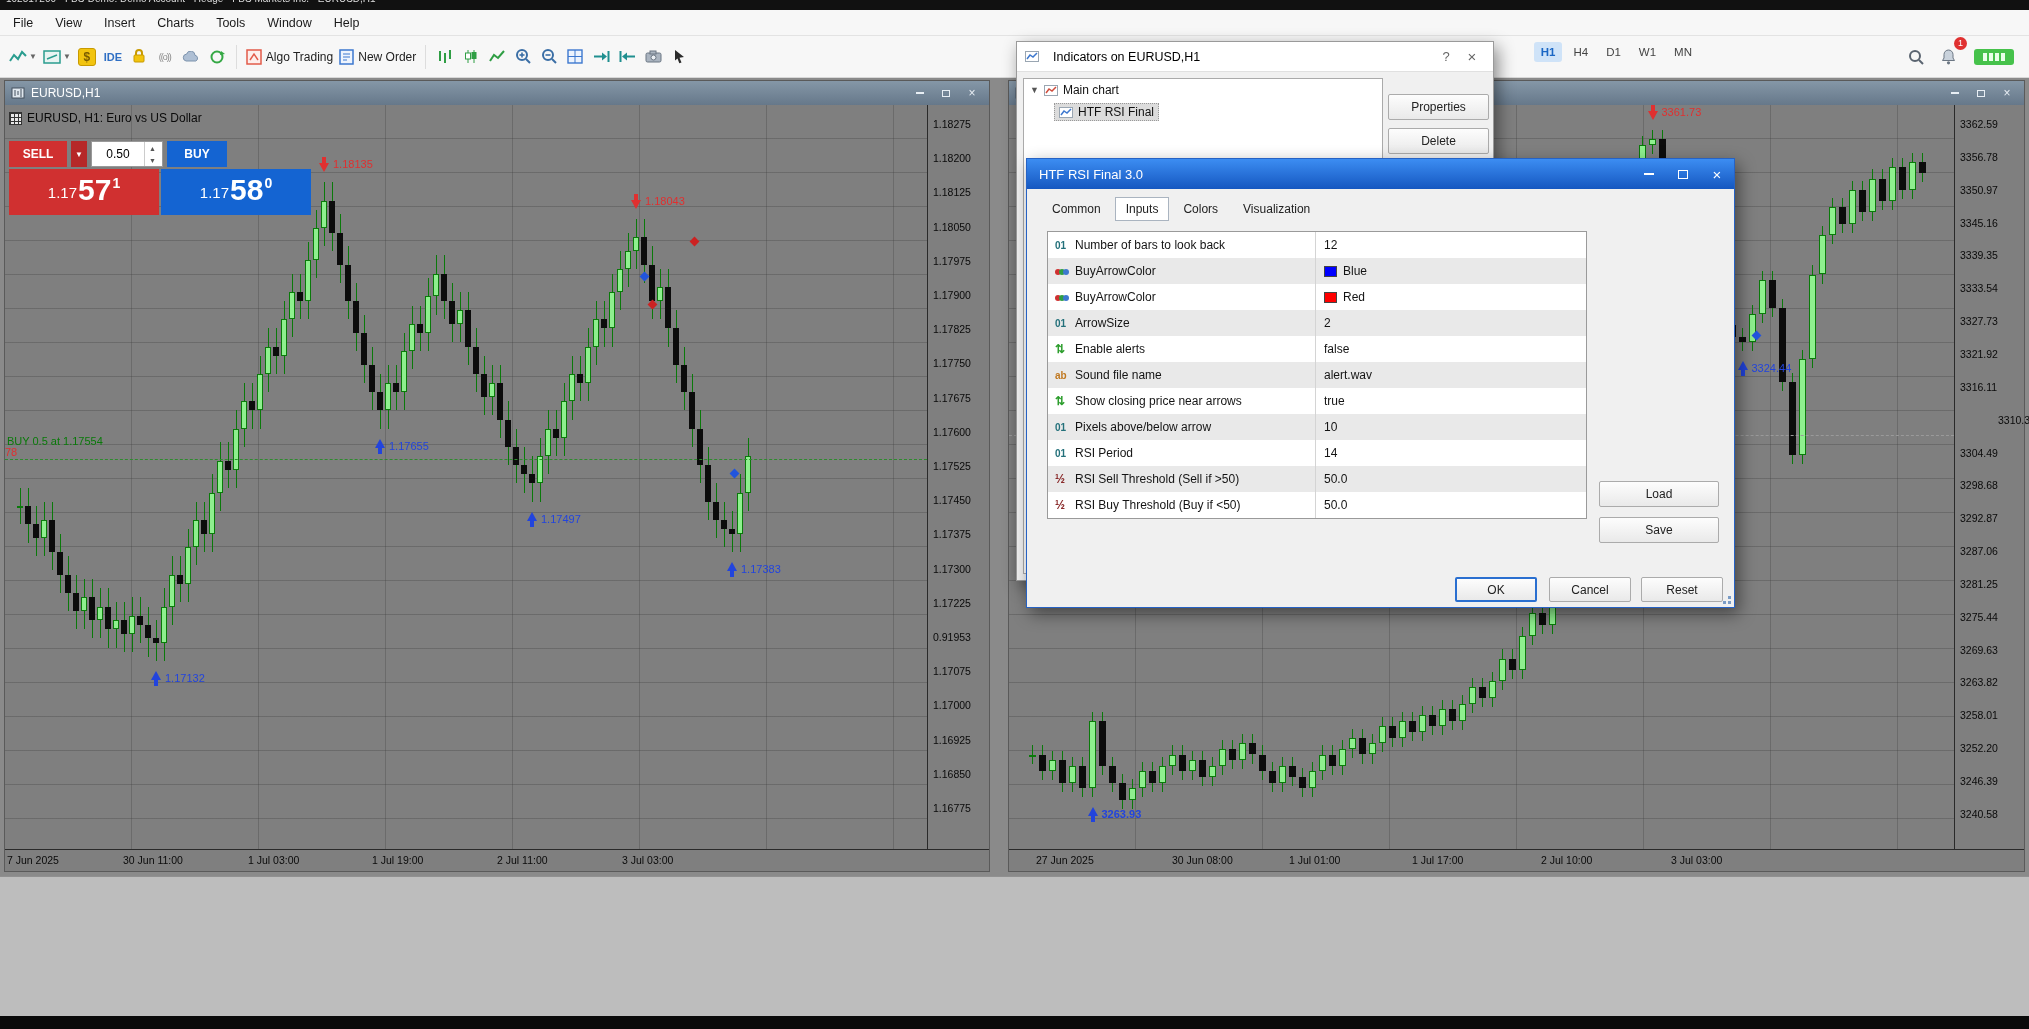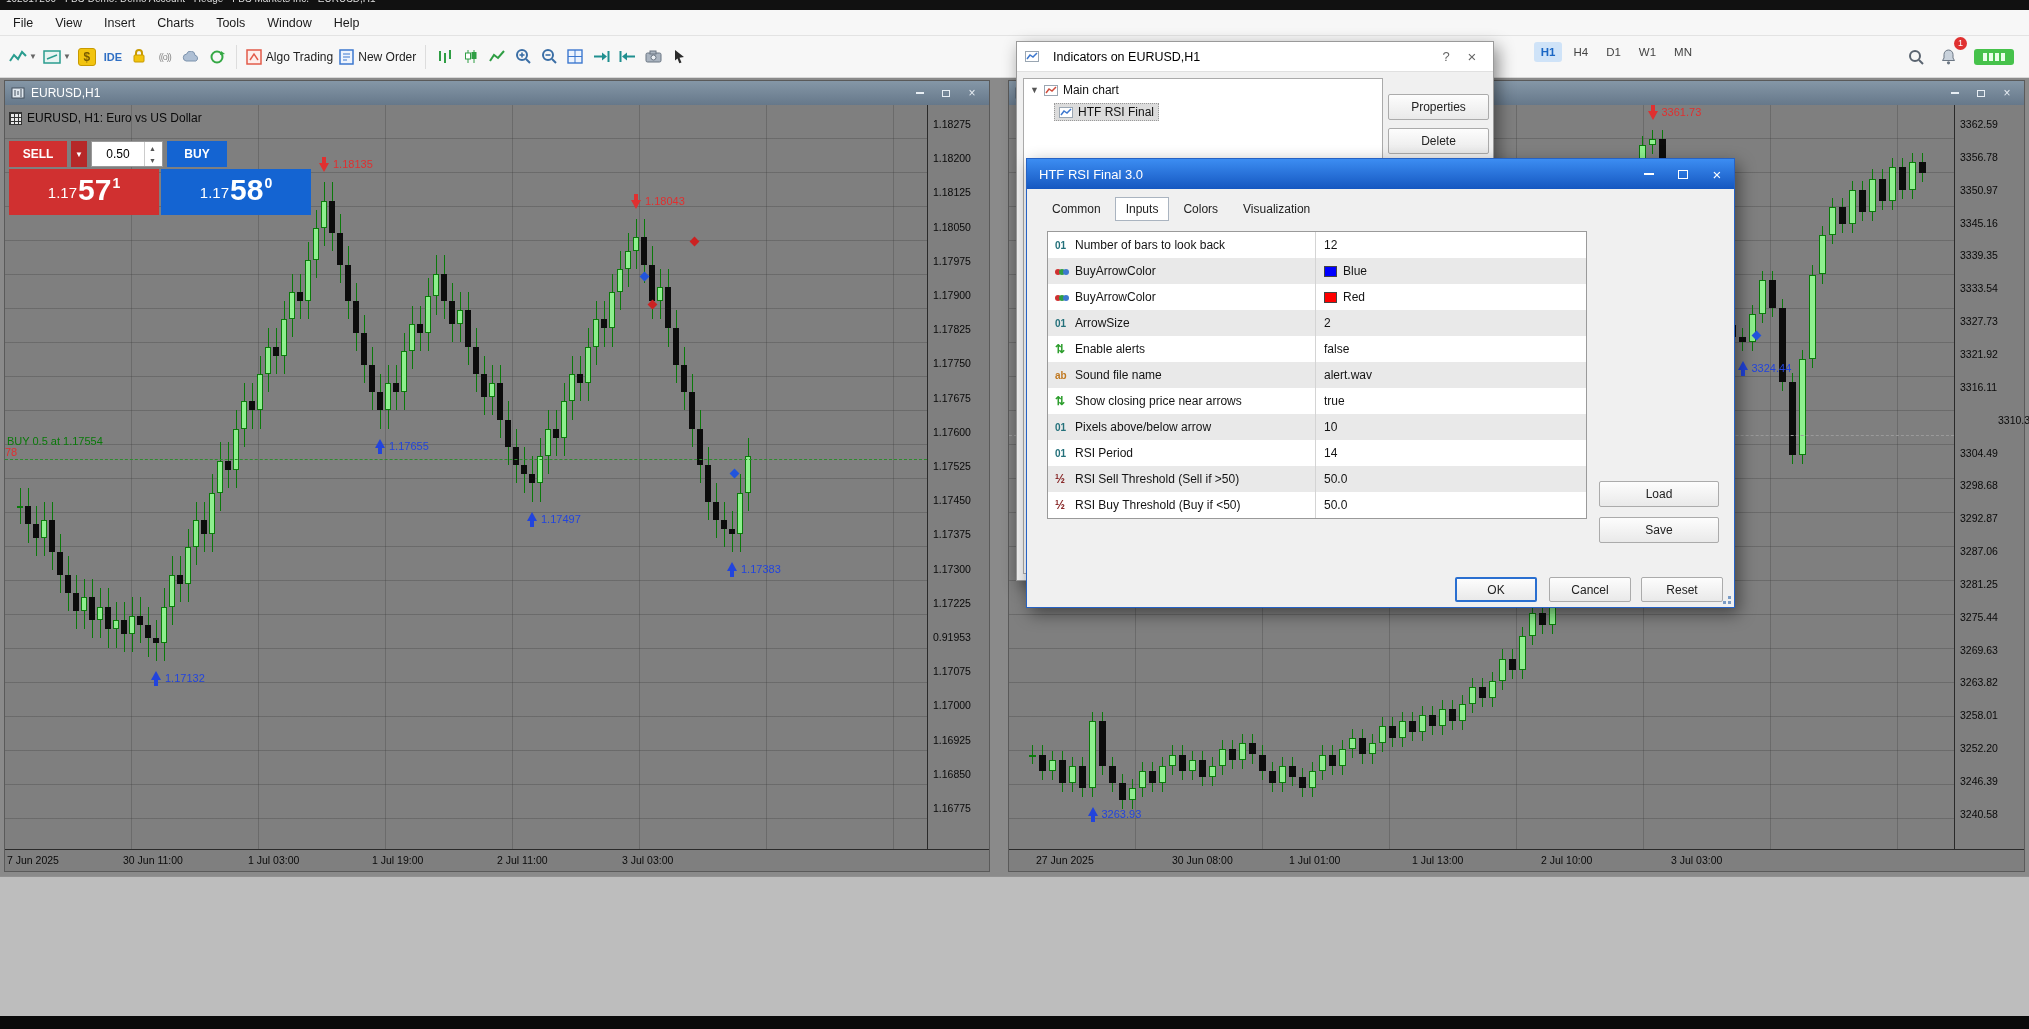--- a/index.html
+++ b/index.html
@@ -838,21 +838,21 @@
             <span class="sig-label sell" style="left: 652.5px; top: 0.94353px;">3361.73</span>
             <div class="sig buy" style="left: 728.5px; top: 256.306px;">
               <div class="stem"></div>
               <div class="head"></div>
             </div>
             <span class="sig-label buy" style="left: 742.5px; top: 257.306px;">3324.44</span>
             <div class="sig buy" style="left: 78.5px; top: 702.419px;">
               <div class="stem"></div>
               <div class="head"></div>
             </div>
-            <span class="sig-label buy" style="left: 92.5px; top: 703.419px;">3263.93</span>
+            <span class="sig-label buy" style="left: 92.5px; top: 703.419px; font-weight: bold;">3263.93</span>
             <div class="diamond" style="left: 744px; top: 227px; background: rgb(34, 85, 221);"></div>
           </div>
         <div class="price-axis" id="right-axis">
             <span class="pl" style="top: 13px;">3362.59</span>
             <span class="pl" style="top: 45.85px;">3356.78</span>
             <span class="pl" style="top: 78.7px;">3350.97</span>
             <span class="pl" style="top: 111.55px;">3345.16</span>
             <span class="pl" style="top: 144.4px;">3339.35</span>
             <span class="pl" style="top: 177.25px;">3333.54</span>
             <span class="pl" style="top: 210.1px;">3327.73</span>
@@ -870,21 +870,21 @@
             <span class="pl" style="top: 604.3px;">3258.01</span>
             <span class="pl" style="top: 637.15px;">3252.20</span>
             <span class="pl" style="top: 670px;">3246.39</span>
             <span class="pl" style="top: 702.85px;">3240.58</span>
           </div>
       </div>
       <div class="time-axis" id="right-time">
           <span class="tl" style="left: 27px;">27 Jun 2025</span>
           <span class="tl" style="left: 163px;">30 Jun 08:00</span>
           <span class="tl" style="left: 280px;">1 Jul 01:00</span>
-          <span class="tl" style="left: 403px;">1 Jul 13:00</span>
+          <span class="tl" style="left: 403px;">1 Jul 17:00</span>
           <span class="tl" style="left: 532px;">2 Jul 10:00</span>
           <span class="tl" style="left: 662px;">3 Jul 03:00</span>
         </div>
     </div>
   </div>
 
   <div class="bottom-area"></div>
   <div class="bottom-black"></div>
 
   <div class="dialog ind-dialog">

